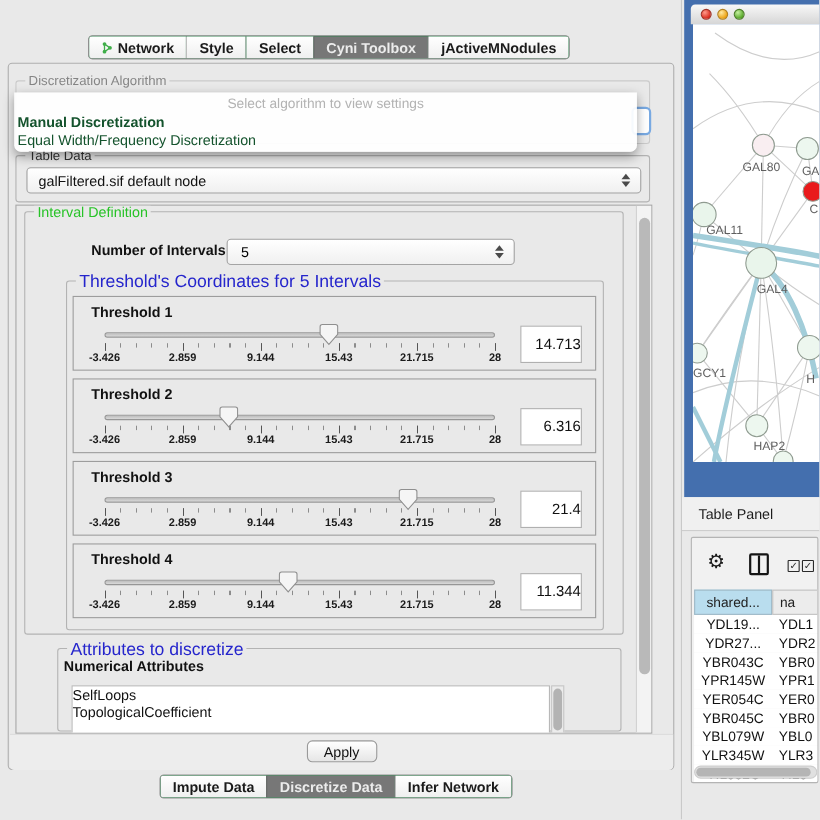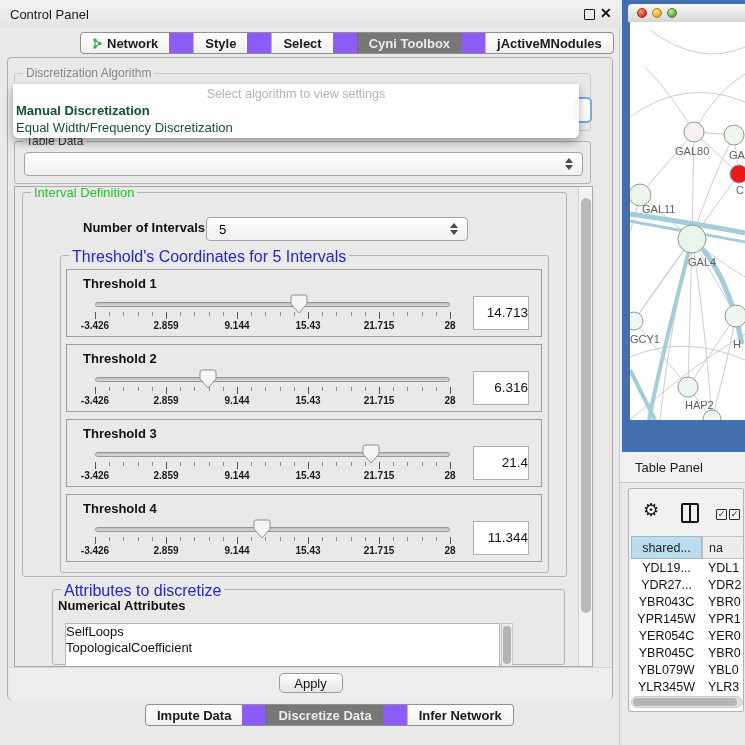--- a/index.html
+++ b/index.html
@@ -7,21 +7,21 @@
   #screen { position:relative; width:745px; height:745px; background:#e9e9e9; }
 
   
   .control-panel { position:absolute; left:0; top:0; width:620px; height:745px; background:#e9e9e9; border-right:1px solid #c9c9c9; }
   .cp-titlebar { position:absolute; left:0; top:0; width:620px; height:28px; background:linear-gradient(#f2f2f2,#e3e3e3); }
   .cp-title { position:absolute; left:10px; top:7px; font-size:13px; color:#1c1c1c; }
   .float-icon { position:absolute; left:584px; top:9px; width:11px; height:11px; border:1.6px solid #1a1a1a; border-radius:1px; }
   .close-icon { position:absolute; left:600px; top:5px; font-size:14px; font-weight:bold; color:#111; }
 
   
-  .seg-bar { position:absolute; display:flex; height:22px; border:1px solid #8f8f8f; border-radius:4px; overflow:hidden; background:#8b5cf6;gap:24px; }
+  .seg-bar { position:absolute; display:flex; height:22px; border:1px solid #8f8f8f; border-radius:4px; overflow:hidden; background:#15803d; }
   .seg { display:flex; align-items:center; justify-content:center; gap:4px; padding:0 11px; font-size:13px; font-weight:600; color:#1a1a1a; background:linear-gradient(#ffffff,#efefef); border-left:1px solid #bdbdbd; cursor:default; white-space:nowrap; }
   .seg:first-child { border-left:none; }
   .seg.selected { background:#777777; color:#ececec; border-left-color:#6a6a6a; }
   #top-tabs { left:80px; top:32px; }
   #bottom-tabs { left:145px; top:704px; }
 
   .cp-content { position:absolute; left:7px; top:57px; width:606px; height:643px; border:1px solid #aeaeae; border-radius:4px; background:#e9e9e9; }
 
   
   .group { position:absolute; border:1px solid #b3b3b3; border-radius:3px; }
@@ -99,25 +99,20 @@
   .tp-cell.c2 { flex:1; padding-left:6px; }
   .h-scrollbar { position:absolute; left:2px; top:207px; width:112px; height:12px; background:#e0e0e0; border-radius:6px; border:1px solid #cdcdcd; }
   .h-scrollbar .thumb { position:absolute; left:1px; top:1px; width:104px; height:8px; background:#b5b5b5; border-radius:4px; }
 </style>
 </head>
 <body>
 
 <div id="screen">
 
   <section class="control-panel">
-    <header class="cp-titlebar">
-      <span class="cp-title">Control Panel</span>
-      <span class="float-icon"></span>
-      <span class="close-icon">✕</span>
-    </header>
 
     <div class="seg-bar" id="top-tabs">
         <div class="seg">
           <svg width="11" height="13" viewBox="0 0 11 13">
             <path d="M3,3 L8,6.5 M3,10 L8,6.5 M3,3 L3,10" stroke="#3fae49" stroke-width="1.2" fill="none"></path>
             <circle cx="3" cy="3" r="1.7" fill="#3fae49"></circle>
             <circle cx="3" cy="10" r="1.7" fill="#3fae49"></circle>
             <circle cx="8" cy="6.5" r="1.7" fill="#3fae49"></circle>
           </svg>
           <span>Network</span>
@@ -147,20 +142,21 @@
         <div class="popup-prompt">Select algorithm to view settings</div>
         <div id="popup-items">
             <div class="popup-item bold" style="top: 19px;">Manual Discretization</div>
             <div class="popup-item" style="top: 36px;">Equal Width/Frequency Discretization</div>
           </div>
       </div>
 
       <div class="group tabledata-group">
         <span class="group-title">Table Data</span>
         <div class="combo">
+          <span>galFiltered.sif default node</span>
           <span class="stepper">
               <span class="tri-up"></span>
               <span class="tri-down"></span>
             </span>
         </div>
       </div>
 
       <div class="scroll-panel">
         <div class="group interval-group">
           <span class="group-title green">Interval Definition</span>

